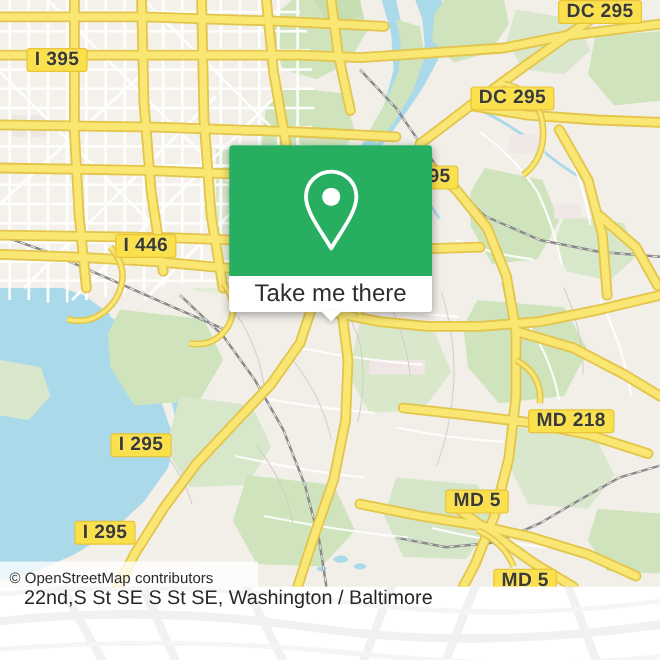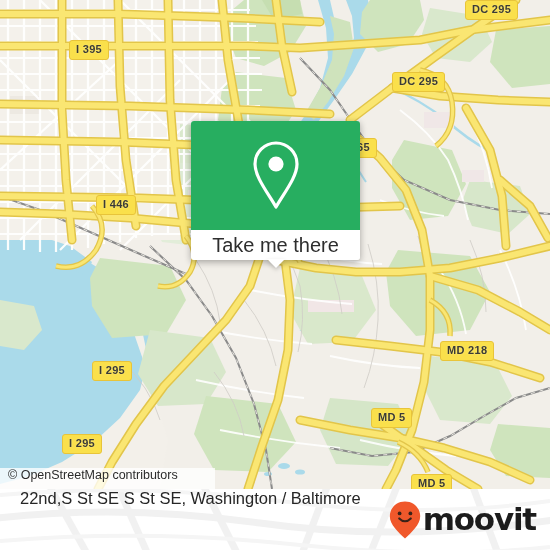--- a/index.html
+++ b/index.html
@@ -33,38 +33,38 @@
 
   
   .shield {
     position: absolute;
     background: #FAE04B;
     border: 1.5px solid #E8C43A;
     border-radius: 3px;
     color: #3b3b36;
     font-family: "Liberation Sans", sans-serif;
     font-weight: bold;
-    font-size: 11px;
+    font-size: 16px;
     line-height: 15px;
     padding: 1px 6px 2px 6px;
     letter-spacing: 0.3px;
     white-space: nowrap;
     text-shadow: 0 0 2px rgba(255,255,255,.35);
   }
 
   
   #attribution {
     position: absolute;
     left: 0;
     top: 468px;
     height: 21px;
     width: 215px;
     background: rgba(255,255,255,0.78);
     display: flex;
-    align-items: flex-start;
+    align-items: flex-end;
     padding-left: 8px;
     box-sizing: border-box;
     font-size: 12.5px;
     color: #2b2b2b;
     font-family: "Liberation Sans", sans-serif;
     white-space: nowrap;
   }
 
   
   #popup-card {
@@ -385,24 +385,24 @@
           <path d="M420,70 Q448,76 452,102 Q456,130 436,146"></path>
           <path d="M268,246 Q292,244 300,262"></path>
           <path d="M186,236 Q200,254 190,272 Q178,290 158,286"></path>
           <path d="M430,300 Q452,312 450,336"></path>
           <path d="M398,442 Q420,452 428,472"></path>
         </g>
       </g>
     </svg>
 
     <div id="shield-layer">
-        <div class="shield" style="left: 22px; top: 40px; margin-left: 47px;">I 395</div>
+        <div class="shield" style="left: 22px; top: 40px;">I 395</div>
         <div class="shield" style="left: 392px; top: 72px;">DC 295</div>
         <div class="shield" style="left: 465px; top: 0px;">DC 295</div>
-        <div class="shield" style="left: 350px; top: 138px;">65</div>
+        <div class="shield" style="left: 350px; top: 138px;">95</div>
         <div class="shield" style="left: 96px; top: 195px;">I 446</div>
         <div class="shield" style="left: 92px; top: 361px;">I 295</div>
         <div class="shield" style="left: 62px; top: 434px;">I 295</div>
         <div class="shield" style="left: 412px; top: 341px; margin-left: 28px;">MD 218</div>
         <div class="shield" style="left: 371px; top: 408px;">MD 5</div>
         <div class="shield" style="left: 411px; top: 474px;">MD 5</div>
       </div>
 
     <div id="attribution">
       <span>© OpenStreetMap contributors</span>
@@ -437,25 +437,15 @@
       <g stroke="#F5F5F5" stroke-width="4" fill="none">
         <path d="M0,6 Q140,-6 280,12 Q420,30 550,12"></path>
         <path d="M0,52 Q150,40 300,56 Q440,70 550,58"></path>
       </g>
     </svg>
 
     <div id="location-title">
       <span>22nd,S St SE S St SE, Washington / Baltimore</span>
     </div>
 
-    <div id="brand-logo">
-      <svg width="34" height="40" viewBox="0 0 34 40">
-        <path d="M17 1.5 C8.4 1.5 1.8 8.1 1.8 16.3 C1.8 24.8 10.6 32.6 17 38.6
-                 C23.4 32.6 32.2 24.8 32.2 16.3 C32.2 8.1 25.6 1.5 17 1.5 Z" fill="#F0582B"></path>
-        <circle cx="11.6" cy="13.4" r="1.9" fill="#3A2218"></circle>
-        <circle cx="22.4" cy="13.4" r="1.9" fill="#3A2218"></circle>
-        <path d="M11.2 18.4 Q17 24.2 22.8 18.4" fill="none" stroke="#3A2218" stroke-width="2.1" stroke-linecap="round"></path>
-      </svg>
-      <span id="brand-wordmark" style="color: rgb(28, 28, 28);">moovit</span>
-    </div>
   </div>
 
 </div>
 
 </body></html>

